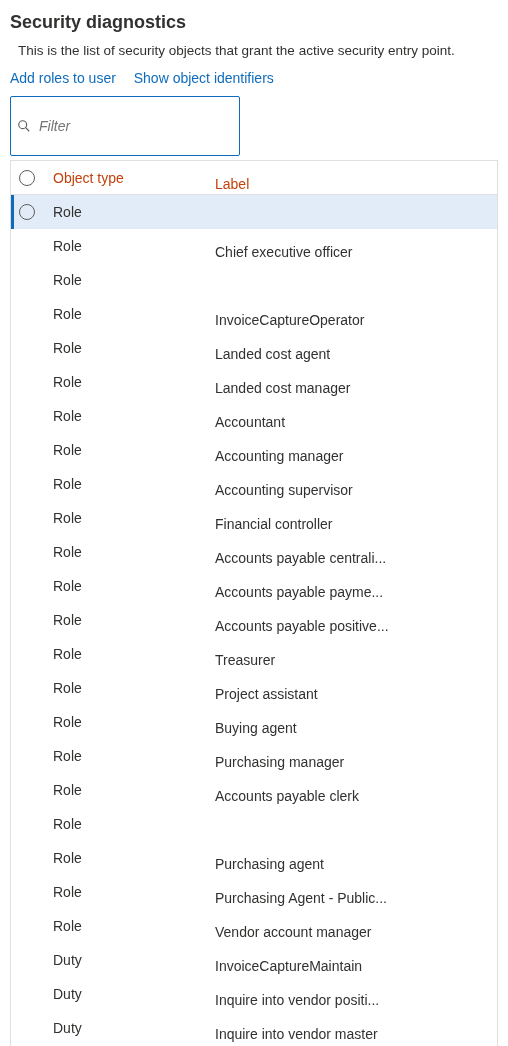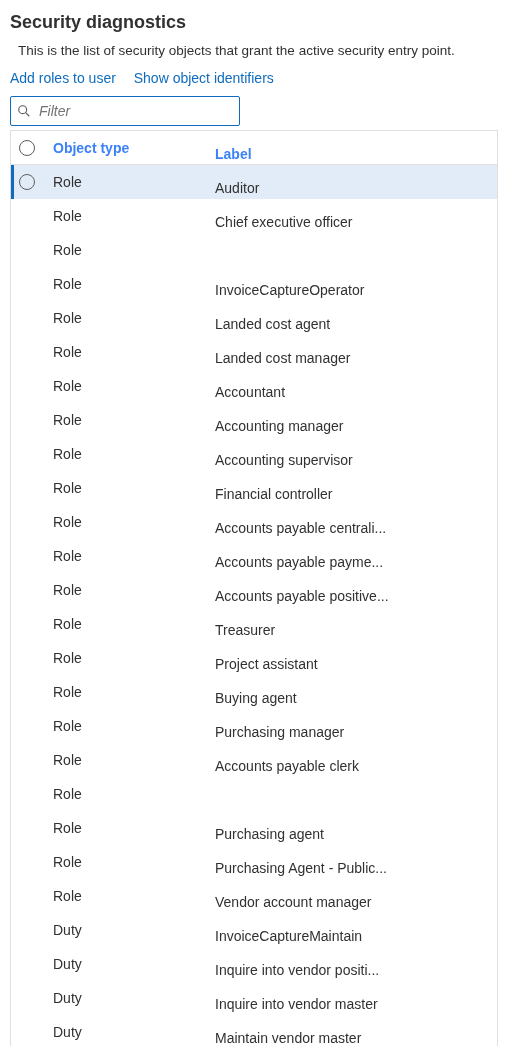--- a/index.html
+++ b/index.html
@@ -31,21 +31,21 @@
     cursor: pointer;
     margin-right: 14px;
     display: inline-block;
   }
   .filter-wrap {
     width: 230px;
     border: 1px solid #0f6cbd;
     border-radius: 2px;
     display: flex;
     align-items: center;
-    padding: 5px 6px;
+    padding: 20px 6px;
     margin-bottom: 4px;
     background: #fff;
   }
   .filter-wrap svg { flex: 0 0 auto; }
   .filter-input {
     border: none;
     outline: none;
     font-size: 14px;
     font-style: italic;
     color: #767676;
@@ -63,22 +63,22 @@
     display: flex;
     align-items: center;
     height: 34px;
     padding-left: 8px;
   }
   .header-row {
     border-bottom: 1px solid #e1dfdd;
     height: 34px;
   }
   .header-row .cell {
-    font-weight: 700;
-    color: #3b82f6;
+    font-weight: 400;
+    color: #c2410c;
   }
   .sel-col {
     width: 34px;
     display: flex;
     align-items: center;
     justify-content: flex-start;
   }
   .type-col {
     width: 162px;
     padding-right: 8px;
@@ -134,21 +134,20 @@
     </div>
     <div class="cell type-col">Object type</div>
     <div class="cell label-col">Label</div>
   </div>
   <div id="rows-container">
       <div class="row data-row selected">
         <div class="sel-col">
           <span class="radio"></span>
         </div>
         <div class="cell type-col">Role</div>
-        <div class="cell label-col">Auditor</div>
       </div>
       <div class="row data-row">
         <div class="sel-col"></div>
         <div class="cell type-col">Role</div>
         <div class="cell label-col">Chief executive officer</div>
       </div>
       <div class="row data-row">
         <div class="sel-col"></div>
         <div class="cell type-col">Role</div>
       </div>

